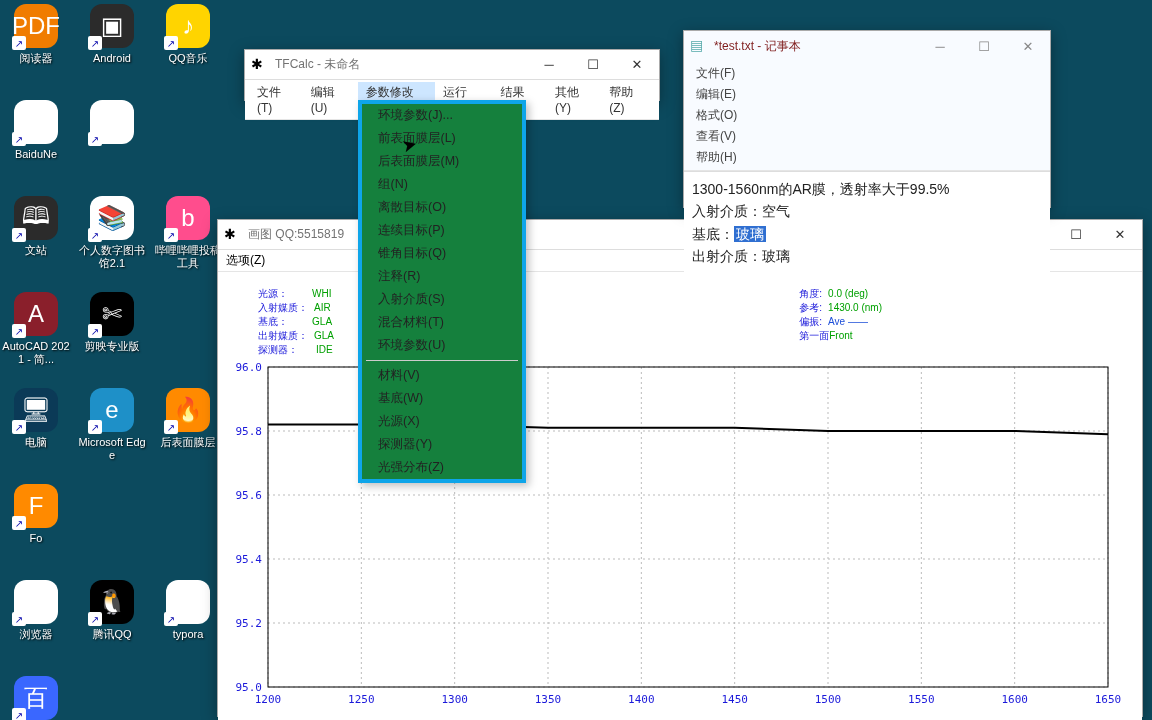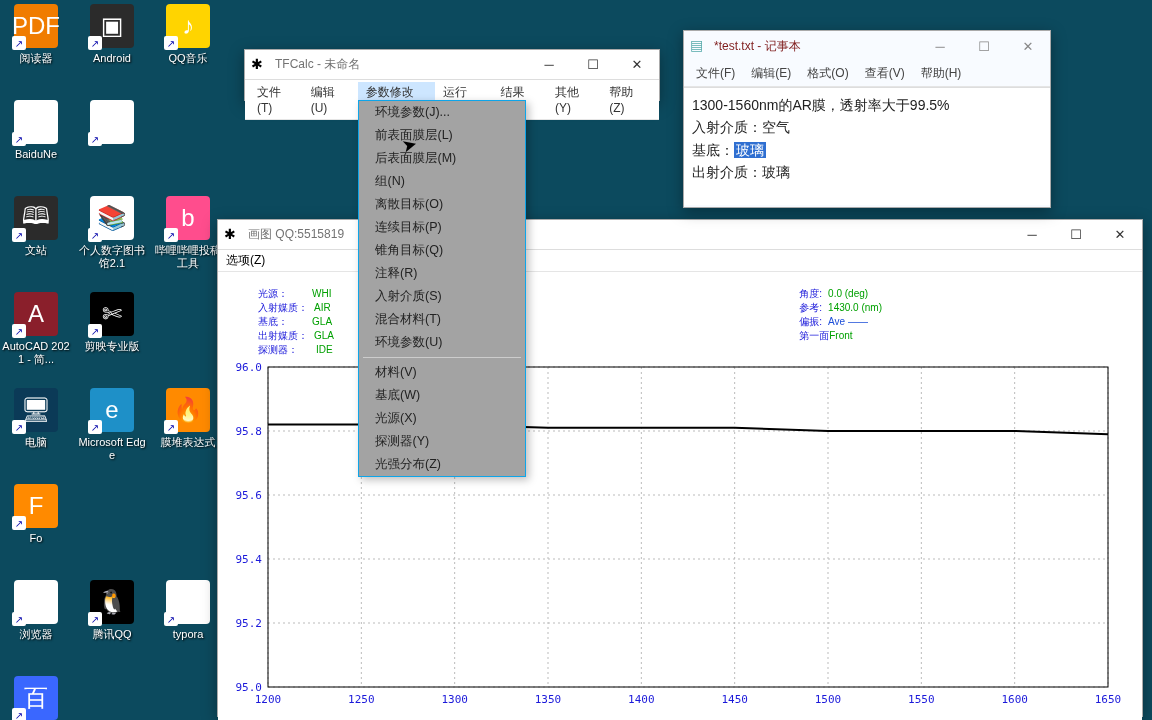--- a/index.html
+++ b/index.html
@@ -2,37 +2,37 @@
 <html><head>
 <meta charset="utf-8">
 <style>
 * { margin: 0; padding: 0; box-sizing: border-box; font-family: "Microsoft YaHei", sans-serif; }
 body { width: 1152px; height: 720px; background: #0c4a5e; position: relative; overflow: hidden; }
 
 
 .desktop { position: absolute; inset: 0; }
 .icon-grid { display: grid; grid-template-columns: repeat(3, 72px); grid-auto-rows: 92px; gap: 4px 4px; padding: 2px 0 0 0; }
 .desktop-icon { display: flex; flex-direction: column; align-items: center; justify-content: flex-start; cursor: pointer; padding-top: 2px; }
-.icon-img { width: 44px; height: 44px; border-radius: 4px; display: flex; align-items: center; justify-content: center; font-size: 24px; color: #fff; position: relative; }
+.icon-img { width: 44px; height: 44px; border-radius: 12px; display: flex; align-items: center; justify-content: center; font-size: 24px; color: #fff; position: relative; }
 .icon-label { color: #fff; font-size: 11px; text-align: center; text-shadow: 1px 1px 2px #000; max-width: 70px; line-height: 1.2; margin-top: 4px; word-break: break-all; }
 .shortcut-arrow { position: absolute; bottom: -2px; left: -2px; width: 14px; height: 14px; background: #fff; border-radius: 2px; font-size: 10px; color: #00a; display:flex; align-items:center; justify-content:center; }
 
 
 .window { position: absolute; background: #fff; border: 1px solid #aaa; box-shadow: 0 4px 14px rgba(0,0,0,.35); }
 .titlebar { display: flex; align-items: center; height: 30px; background: #fff; border-bottom: 1px solid #ddd; }
 .titlebar .icon { width: 18px; height: 18px; margin: 0 6px; }
 .titlebar .title { flex: 1; font-size: 12px; color: #737373; }
 .win-controls { display: flex; }
 .win-btn { width: 44px; height: 30px; display:flex; align-items:center; justify-content:center; font-size: 13px; color:#333; }
 .menubar { display: flex; padding: 2px 4px; background:#fff; border-bottom:1px solid #e5e5e5; }
 .menubar .menu-item { padding: 2px 8px; font-size: 12px; color:#333; }
 .menubar .menu-item.active { background:#cde6ff; }
 
 
-.dropdown { position:absolute; background:#a3a3a3; border:1px solid #0ea5e9; box-shadow: 3px 3px 8px rgba(0,0,0,.25); }
+.dropdown { position:absolute; background:#15803d; border:4px solid #0ea5e9; box-shadow: 3px 3px 8px rgba(0,0,0,.25); }
 .drop-item { padding: 3px 20px 3px 16px; font-size: 12.5px; color:#222; white-space:nowrap; }
 .drop-item.hover { background:#3a93ff; color:#fff; }
 .drop-sep { height:1px; background:#ccc; margin:3px 4px; }
 
 
 .np-body { padding: 6px 8px; font-size: 14px; color:#222; line-height:1.6; font-family: "Microsoft YaHei", monospace; }
 .np-sel { background:#2f6fd1; color:#fff; padding:0 2px; }
 .np-menubar .menu-item { color:#444; }
 
 
@@ -131,21 +131,21 @@
           <span>e</span>
           <span class="shortcut-arrow">↗</span>
         </div>
         <div class="icon-label">Microsoft Edge</div>
       </div>
       <div class="desktop-icon">
         <div class="icon-img" style="background:#ff8a00">
           <span>🔥</span>
           <span class="shortcut-arrow">↗</span>
         </div>
-        <div class="icon-label">膜堆表达式</div>
+        <div class="icon-label">后表面膜层</div>
       </div>
       <div class="desktop-icon">
         <div class="icon-img" style="background:#ff8a00">
           <span>F</span>
           <span class="shortcut-arrow">↗</span>
         </div>
         <div class="icon-label">Fo</div>
       </div>
       <div></div>
       <div></div>
@@ -295,21 +295,21 @@
 <div class="window" style="left:683px; top:30px; width:368px; height:178px; background:#f8fbff;">
   <div class="titlebar" style="background:#f8fbff; border-bottom:none;">
     <span class="icon" style="font-size:14px;color:#5aa;">▤</span>
     <span class="title" style="color:#7f1d1d;">*test.txt - 记事本</span>
     <div class="win-controls">
       <div class="win-btn" style="color:#888;">─</div>
       <div class="win-btn" style="color:#888;">☐</div>
       <div class="win-btn close" style="color:#888;">✕</div>
     </div>
   </div>
-  <div class="menubar np-menubar" id="notepad-menubar" style="background:#f8fbff;">
+  <div class="menubar np-menubar" id="notepad-menubar" style="background:#f8fbff;flex-direction:column;">
       <span class="menu-item">文件(F)</span>
       <span class="menu-item">编辑(E)</span>
       <span class="menu-item">格式(O)</span>
       <span class="menu-item">查看(V)</span>
       <span class="menu-item">帮助(H)</span>
     </div>
   <div class="np-body" style="background:#fff; border-top:1px solid #ddd; height:118px;">
     <div><span>1300-1560nm的AR膜，透射率大于99.5%</span></div>
     <div><span>入射介质：</span><span>空气</span></div>
     <div><span>基底：</span><span class="np-sel">玻璃</span></div>

